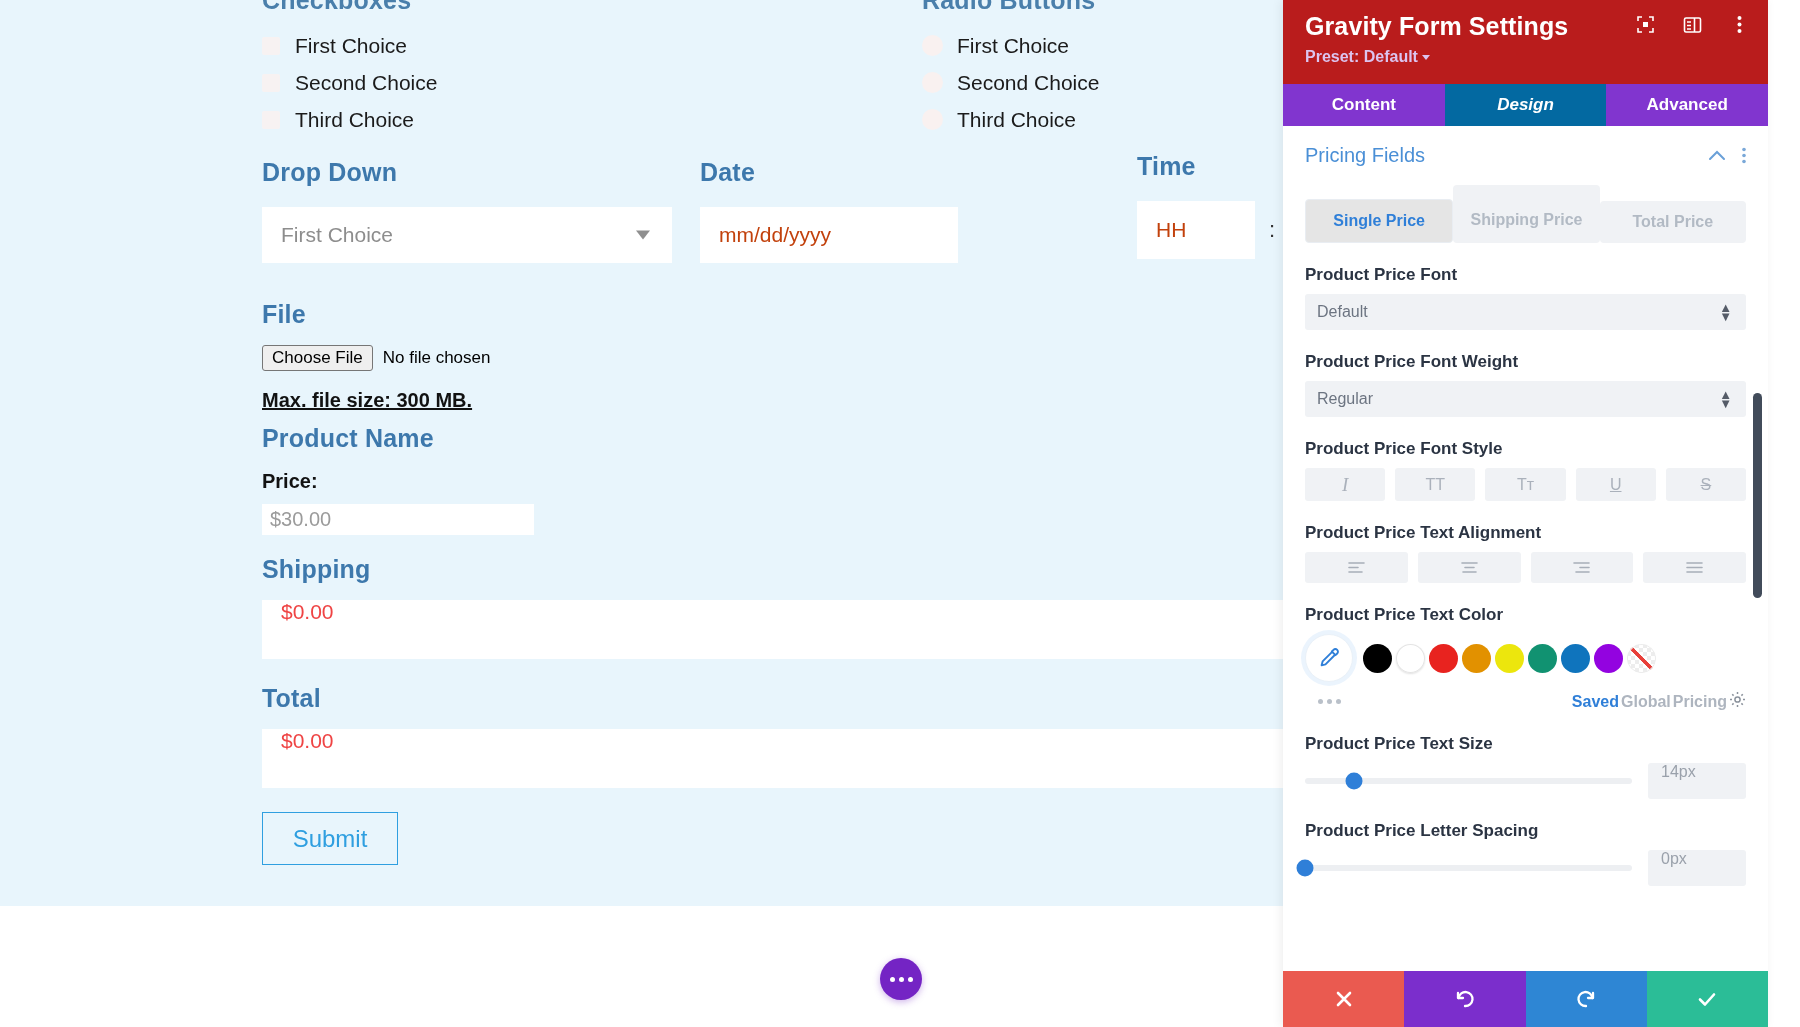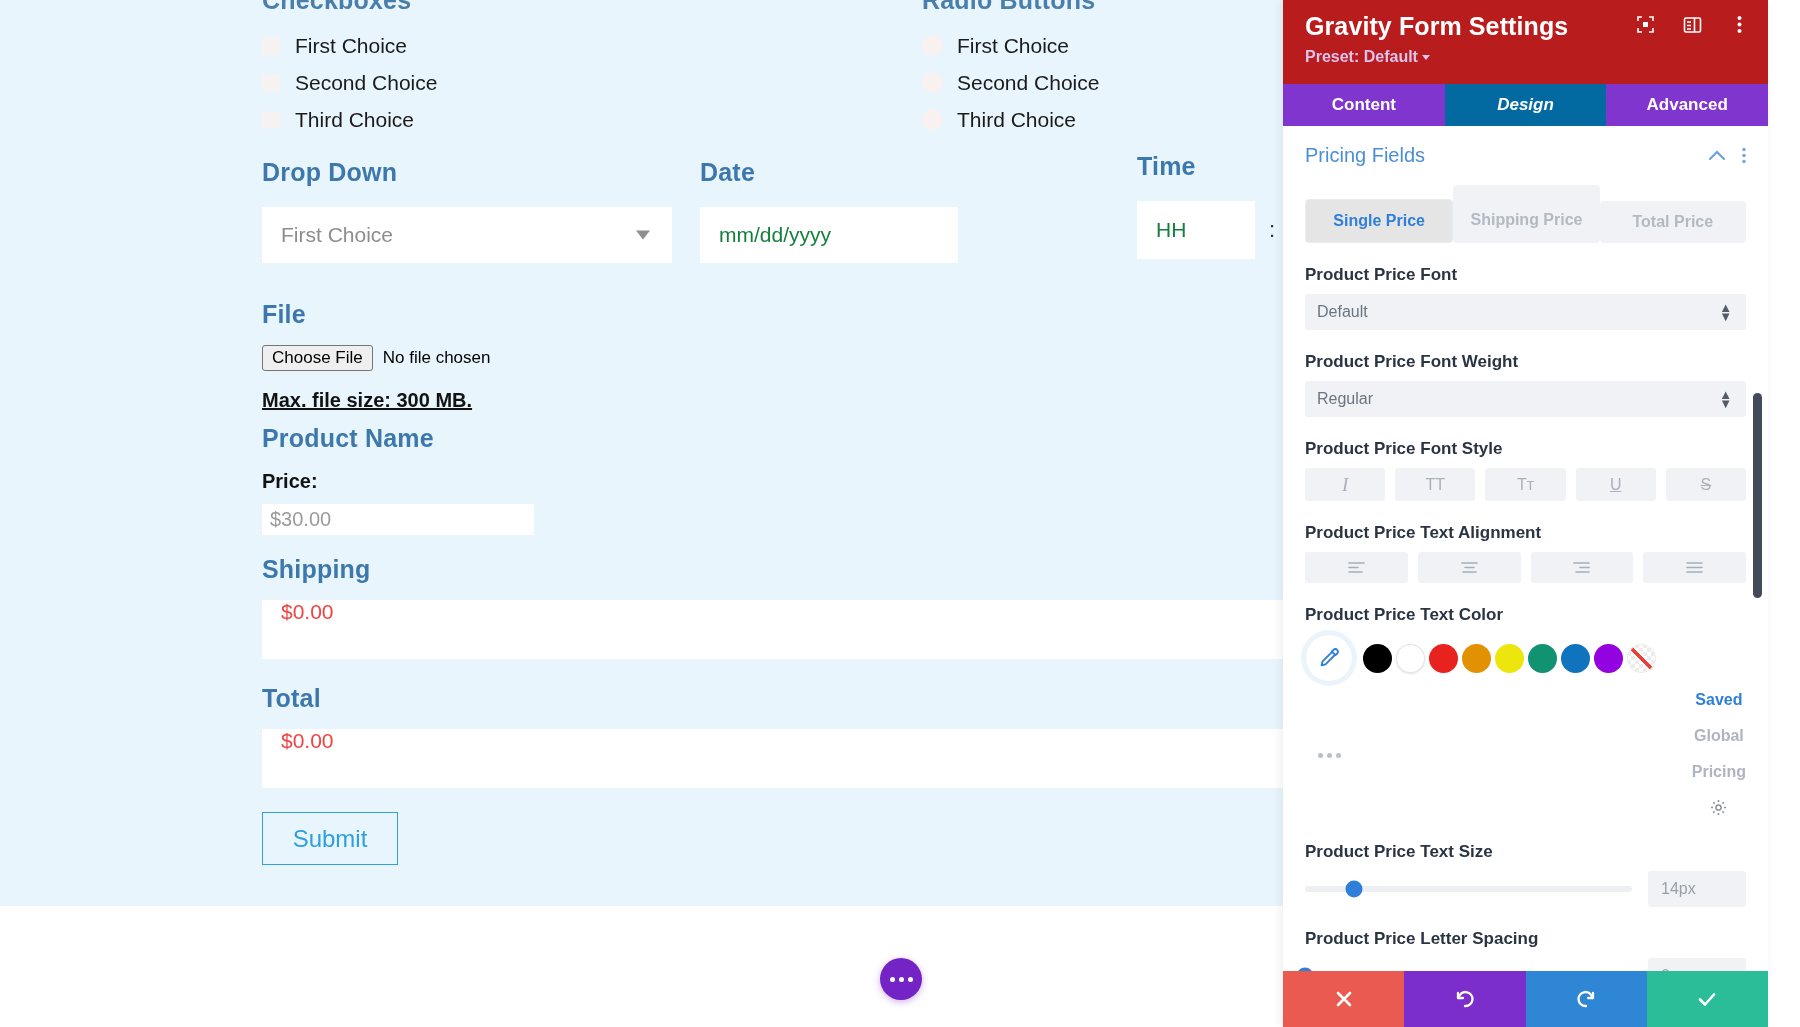--- a/index.html
+++ b/index.html
@@ -45,21 +45,21 @@
   
   .fld-label {
     font-size: 25px; font-weight: bold; color: #3d78ac;
     letter-spacing: .2px;
   }
   .inp {
     background: #ffffff; border: none; height: 56px;
     display: flex; align-items: center;
     font-size: 21px; color: #8d8d8d; padding-left: 19px;
   }
-  .inp.dark { color: #15803d; }
+  .inp.dark { color: #c2410c; }
 
   .dd-wrap { position: relative; }
   .dd-arrow {
     position: absolute; right: 22px; top: 50%;
     transform: translateY(-50%);
     width: 0; height: 0;
     border-left: 7px solid transparent;
     border-right: 7px solid transparent;
     border-top: 9px solid #8f8f8f;
   }
@@ -177,30 +177,30 @@
   .sw.none {
     background:
       linear-gradient(45deg,transparent 46%, #e8403a 46%, #e8403a 54%, transparent 54%),
       repeating-conic-gradient(#fff 0% 25%, #ededed 0% 50%) 0 0/8px 8px;
     box-shadow: inset 0 0 0 1px #ececec;
   }
 
   .sw-footer { display:flex; align-items:center; margin-top: 9px; }
   .dots3 { display:flex; gap:4px; width: 58px; padding-left: 13px; }
   .dots3 i { width:5px;height:5px;border-radius:50%;background:#b9c0c9; display:block; }
-  .sw-links { margin-left:auto; display:flex; align-items:center; gap: 18px; flex-direction: column; }
+  .sw-links { margin-left:auto; display:flex; align-items:center; gap: 2px; }
   .sw-link { font-size: 16px; font-weight: bold; color: #aeb5bf; }
   .sw-link.active { color: #2f7fd8; }
 
   .slider-row { display:flex; align-items:center; gap: 16px; margin-top: 6px; }
   .track { flex:1; height: 6px; border-radius: 3px; background:#edeff2; position: relative; }
   .thumb { position:absolute; top:50%; transform: translate(-50%,-50%); width: 17px; height: 17px; border-radius:50%; background:#2f7fd8; }
   .numbox {
     width: 98px; height: 36px; background:#f0f2f5; border-radius: 3px;
-    display:flex; align-items:center; padding-left: 13px;
+    display:flex; align-items:flex-start; padding-left: 13px;
     font-size: 16px; color:#9aa1ab; flex:0 0 auto;
   }
 
   .pscroll {
     position:absolute; right: 6px; top: 393px;
     width: 9px; height: 205px; border-radius: 5px; background:#414b5a;
   }
 
   .p-actions { position:absolute; left:0; bottom:0; width: 485px; height: 56px; display:flex; }
   .act { flex:1; display:flex; align-items:center; justify-content:center; }

